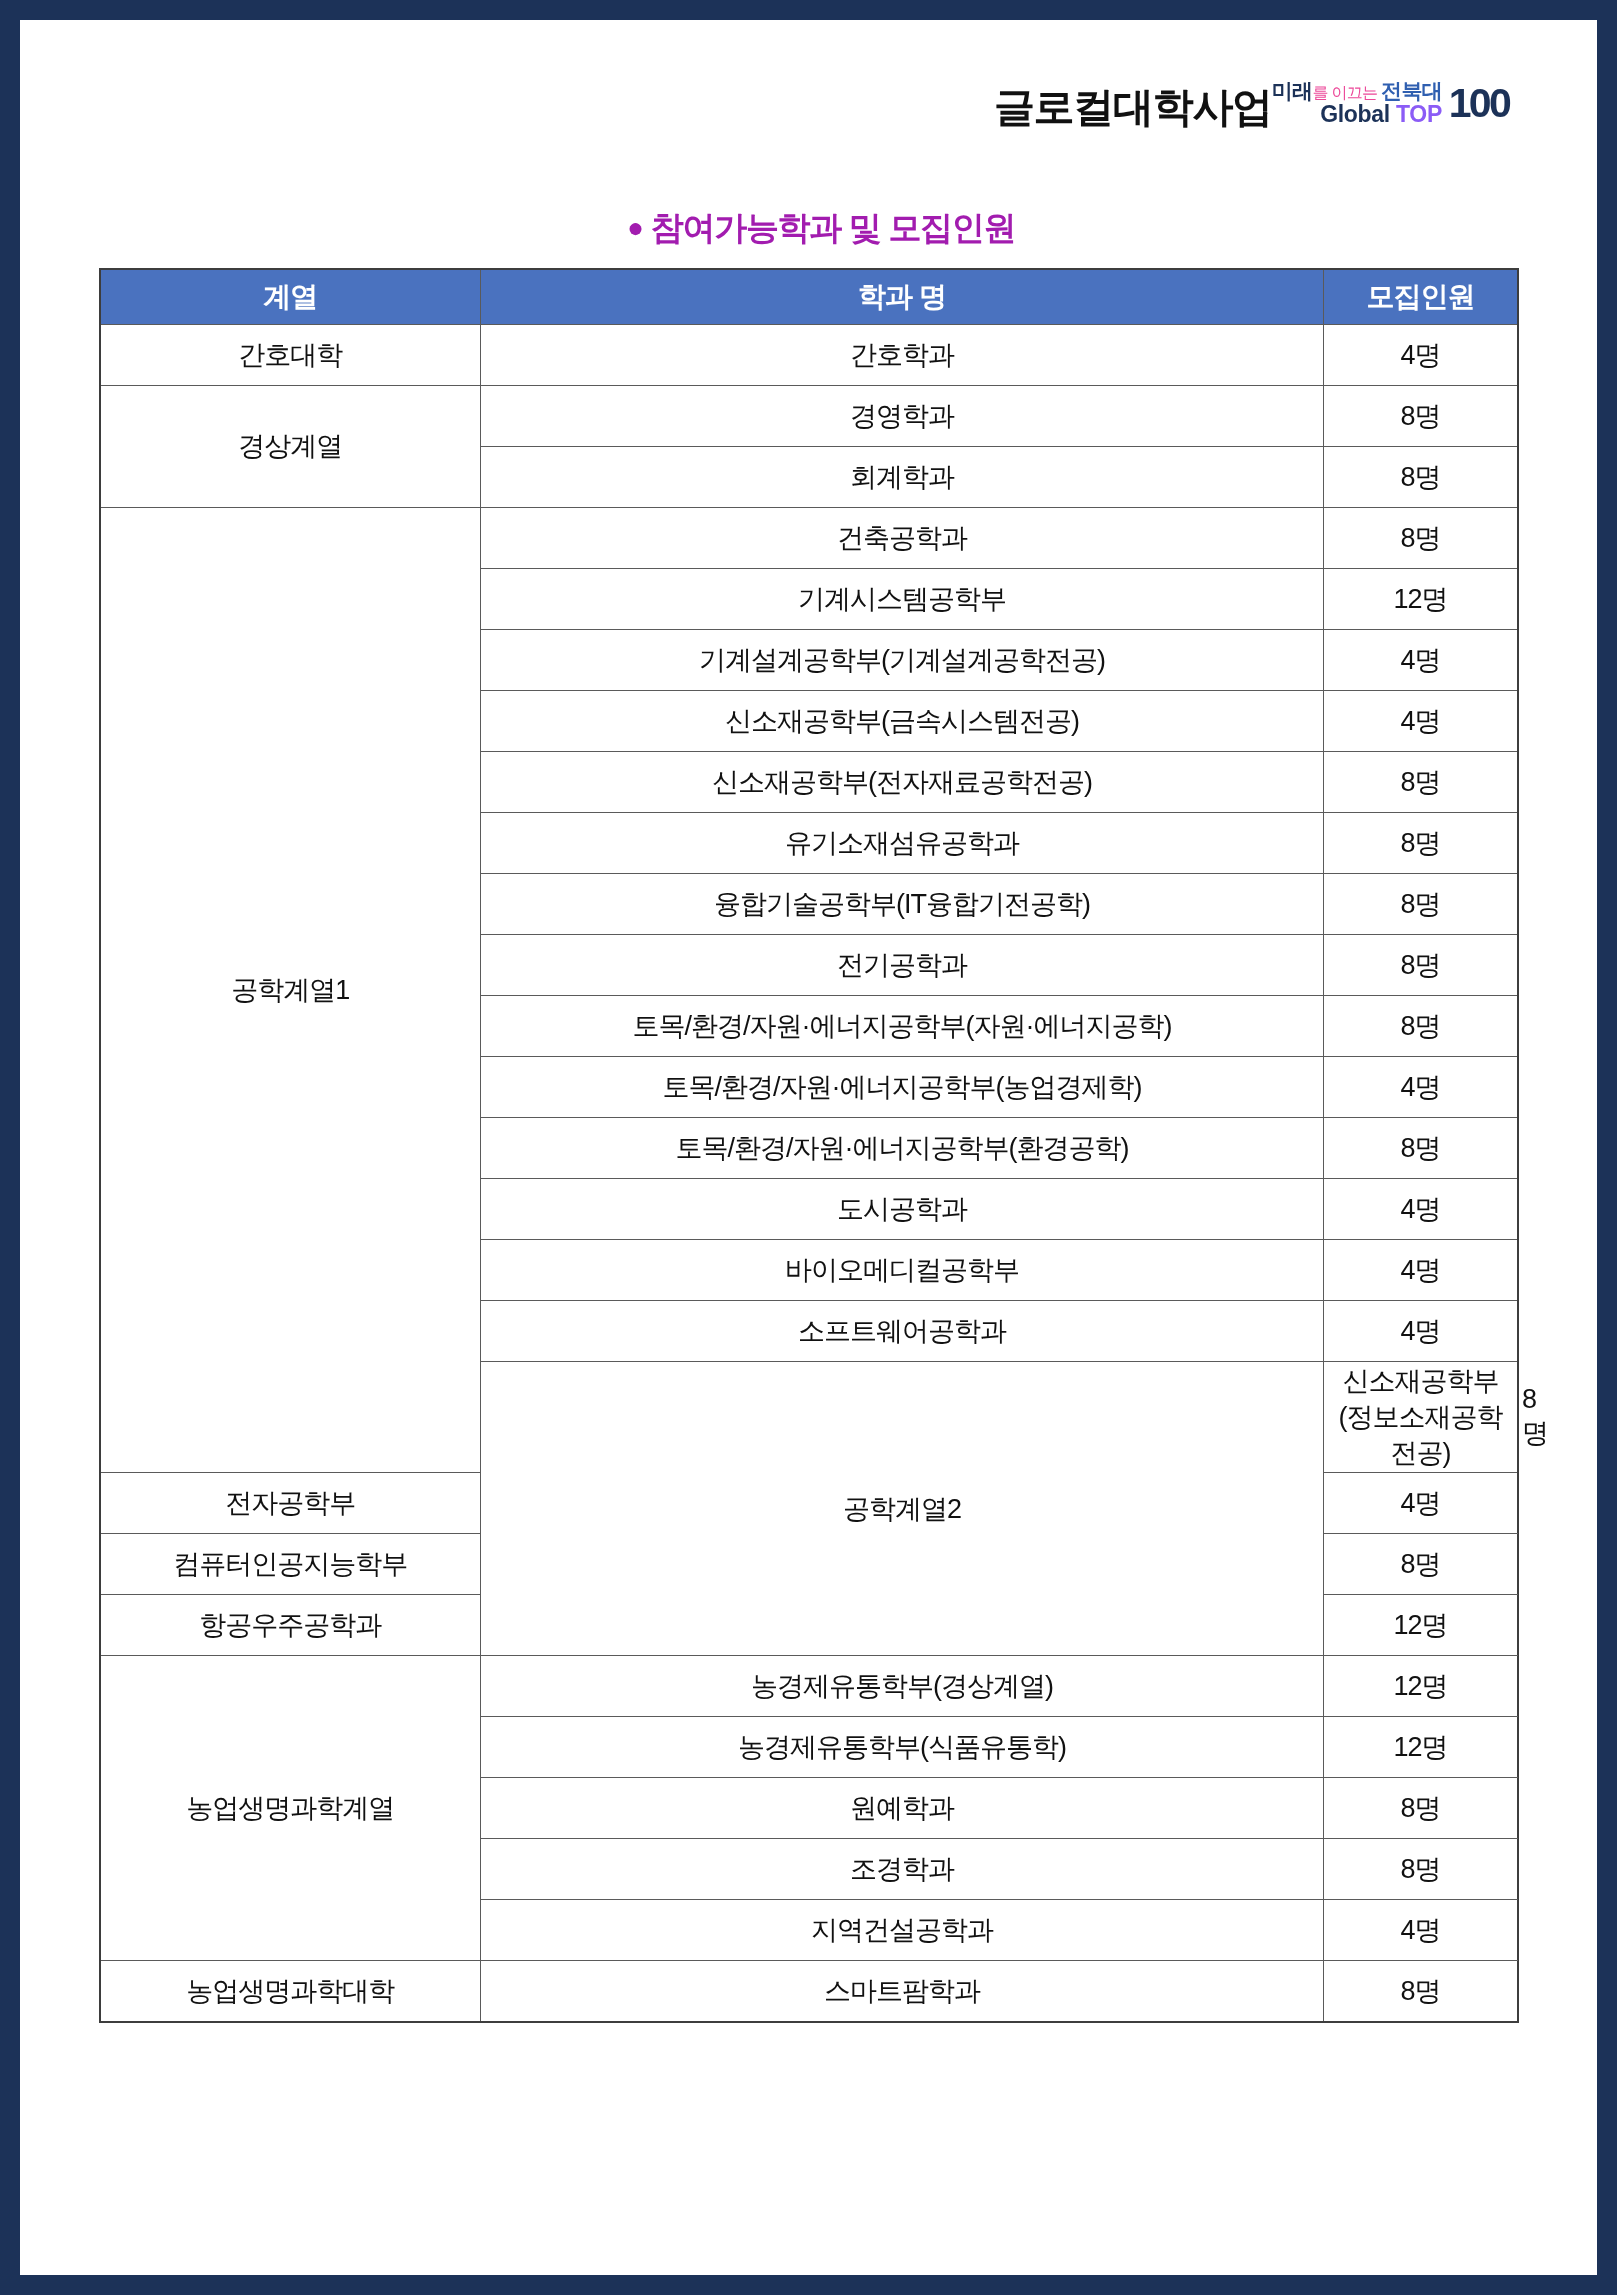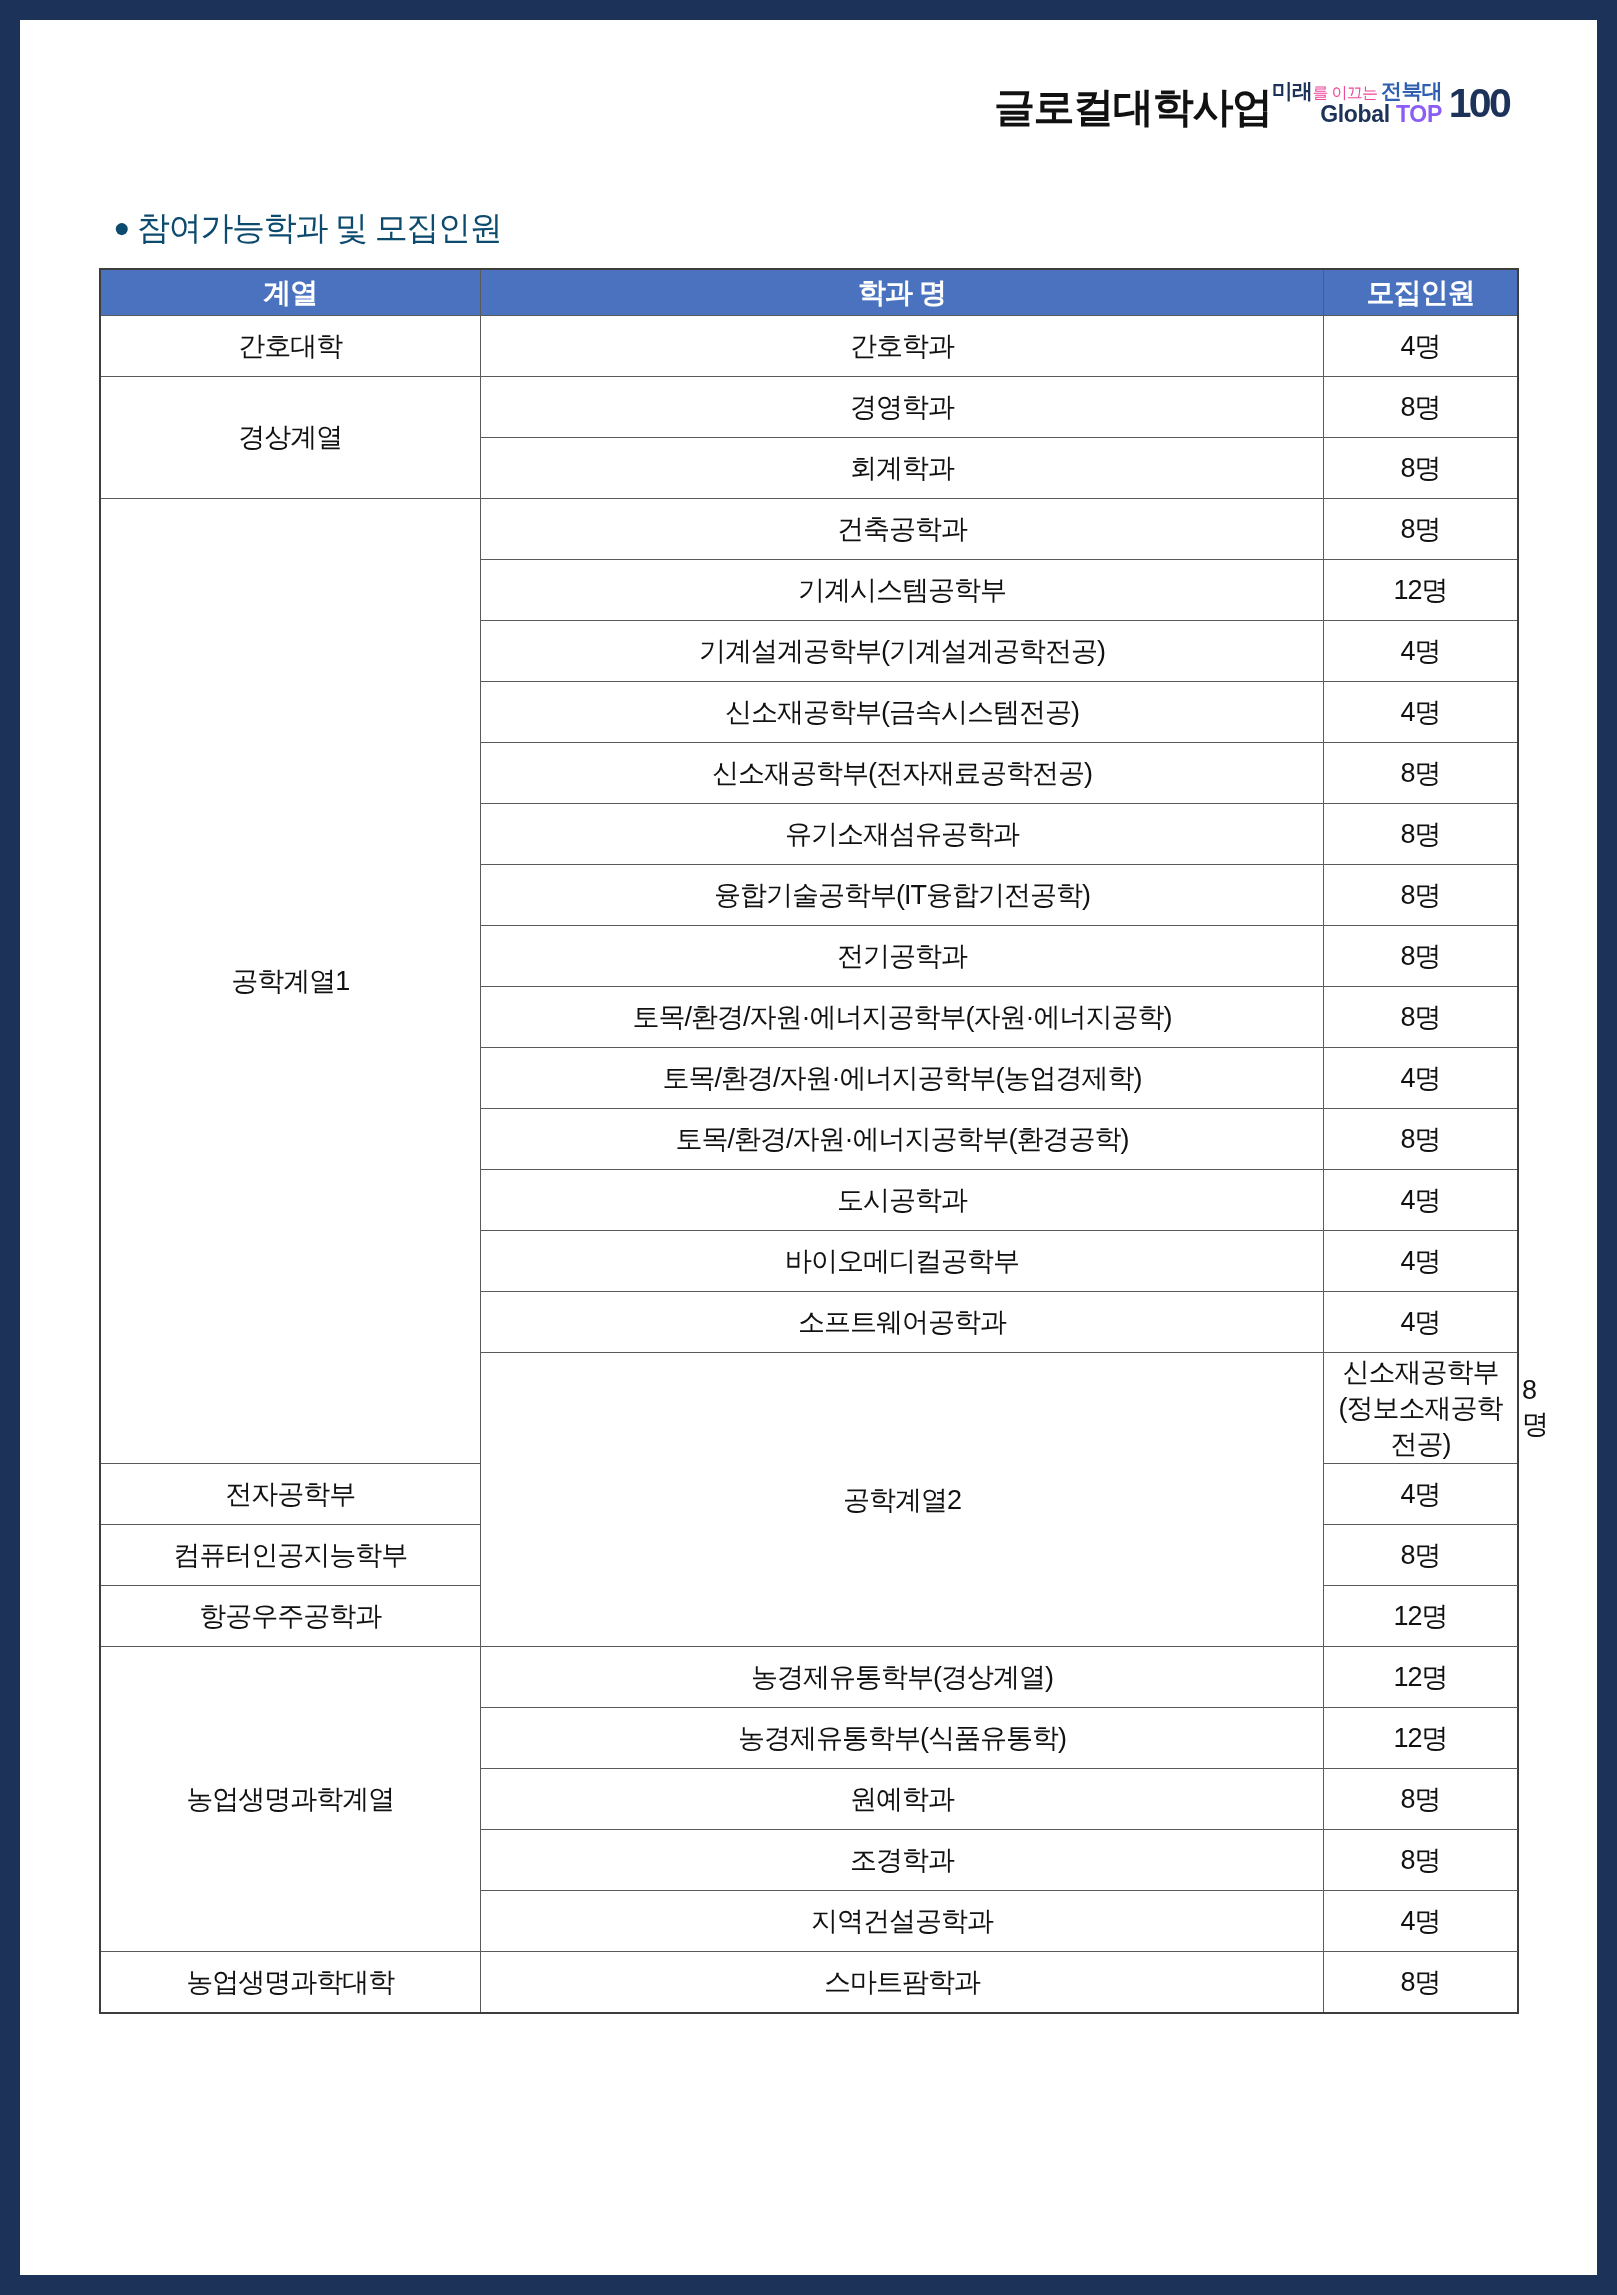--- a/index.html
+++ b/index.html
@@ -119,23 +119,24 @@
     white-space: nowrap;
   }
   .main-title .round {
     color: #c0392b;
   }
 
   .section-head {
     margin-top: 37px;
     padding-left: 25.4px;
     font-size: 33px;
-    font-weight: normal;
-    color: #0c4a6e;
+    font-weight: bold;
+    color: #a21caf;
     letter-spacing: -1.3px;
+    text-align: center;
   }
   .section-head .bullet {
     font-size: 28px;
     vertical-align: 2px;
     margin-right: 8px;
   }
 
   
   table.dept-table {
     margin: 17.4px auto 0 auto;
@@ -151,21 +152,21 @@
     font-size: 27px;
     letter-spacing: -1px;
     color: #111111;
     height: 61px;
     padding: 1.3px 4px;
   }
   table.dept-table thead th {
     background: #4a72bf;
     color: #ffffff;
     font-weight: bold;
-    height: 46px;
+    height: 55px;
     font-size: 28px;
   }
   col.c-field { width: 381px; }
   col.c-dept  { width: 843px; }
   col.c-quota { width: 194px; }
   td.field-cell { font-weight: normal; }
 </style>
 </head>
 <body>
 

